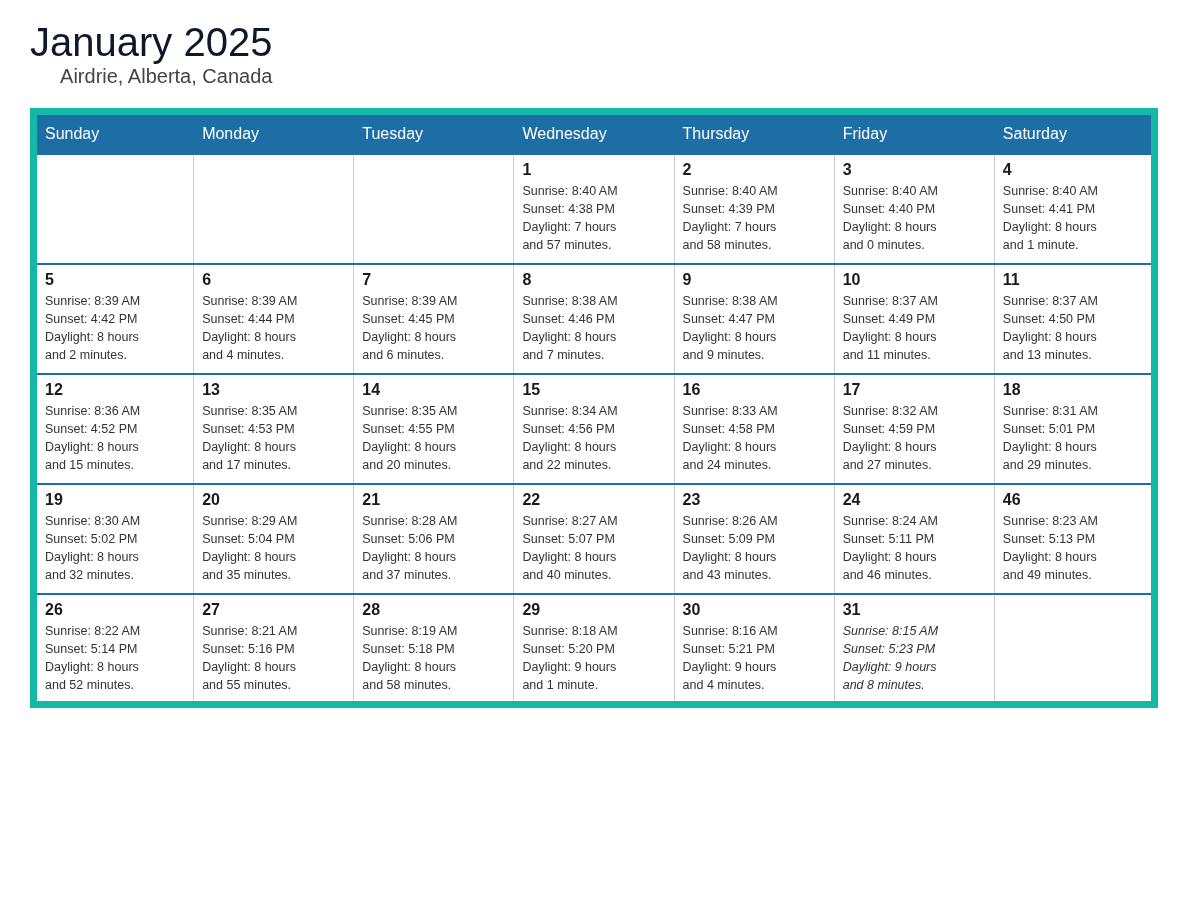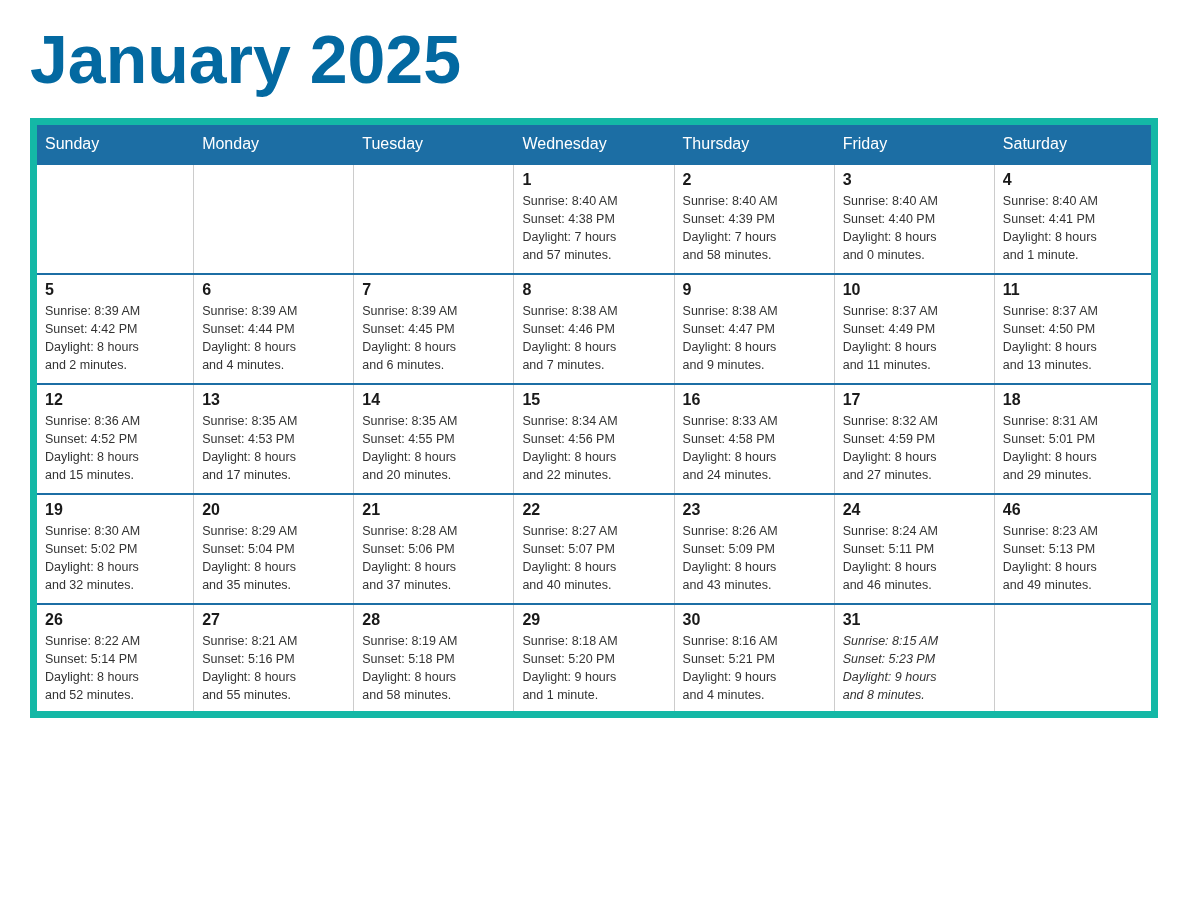--- a/index.html
+++ b/index.html
@@ -40,23 +40,23 @@
     }
     .logo-blue {
       color: #1c6ea4;
       font-size: 26px;
       font-weight: bold;
     }
     .title-section {
       text-align: right;
     }
     .month-title {
-      font-size: 68px;
-      font-weight: bold;
-      color: #0369a1;
+      font-size: 40px;
+      font-weight: normal;
+      color: #0f172a;
     }
     .location-title {
       font-size: 20px;
       color: #444;
     }
     .calendar {
       width: 100%;
       border-collapse: collapse;
       border: 7px solid #14b8a6;
     }
@@ -98,20 +98,21 @@
     .week-row td {
       border-top: 2px solid #1c6ea4;
     }
   </style>
 </head>
 <body>
 
 <div class="header">
   <div class="title-section">
     <div class="month-title">January 2025</div>
+    <div class="location-title">Airdrie, Alberta, Canada</div>
   </div>
 </div>
 
 <table class="calendar">
   <thead>
     <tr>
       <th>Sunday</th>
       <th>Monday</th>
       <th>Tuesday</th>
       <th>Wednesday</th>

